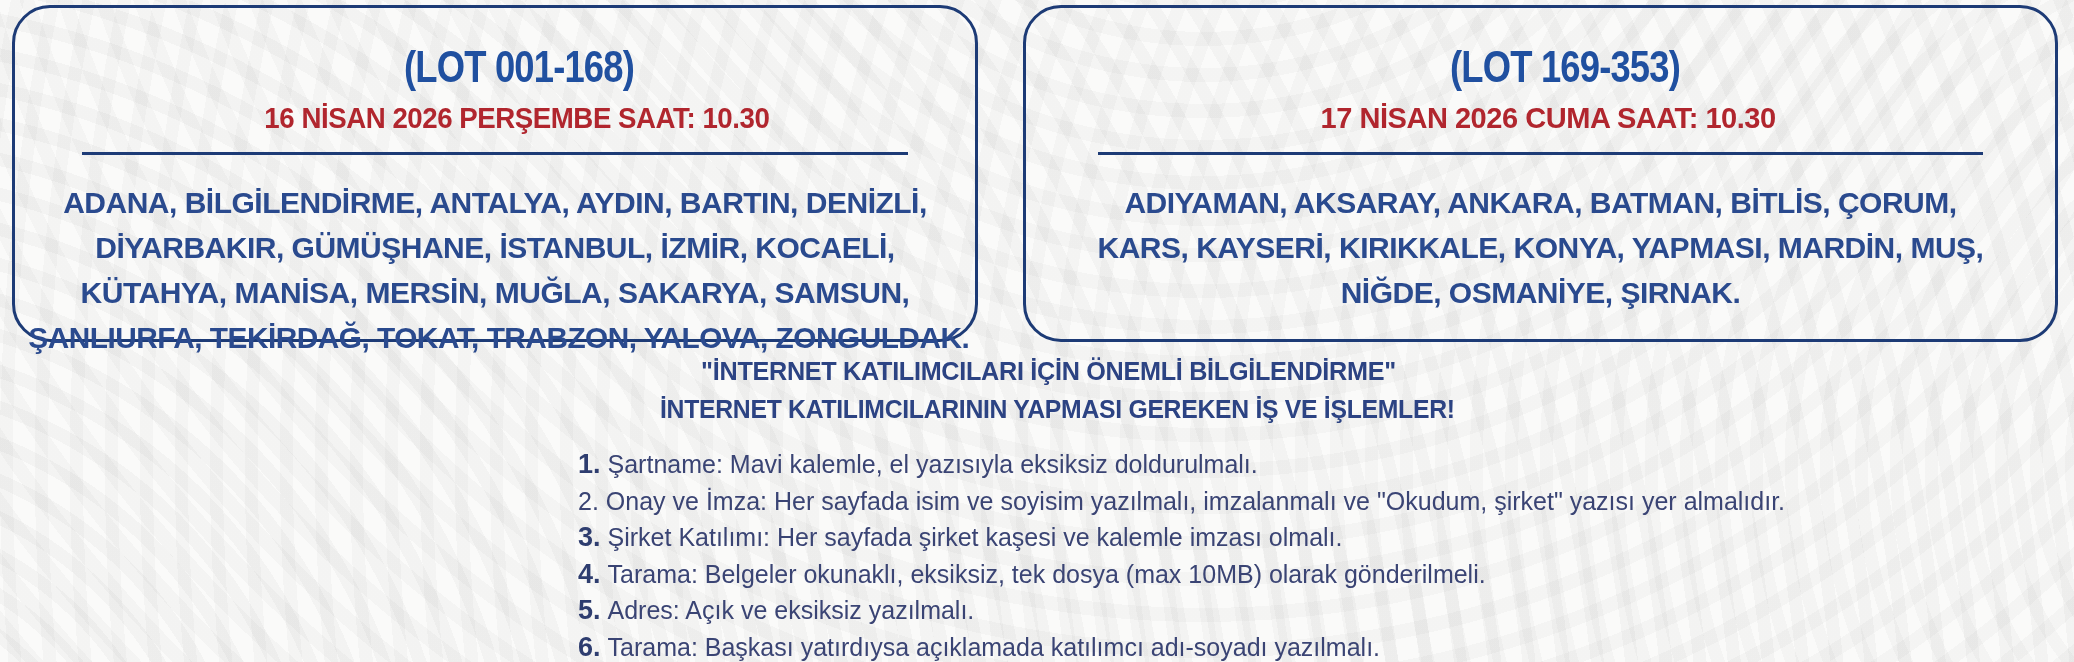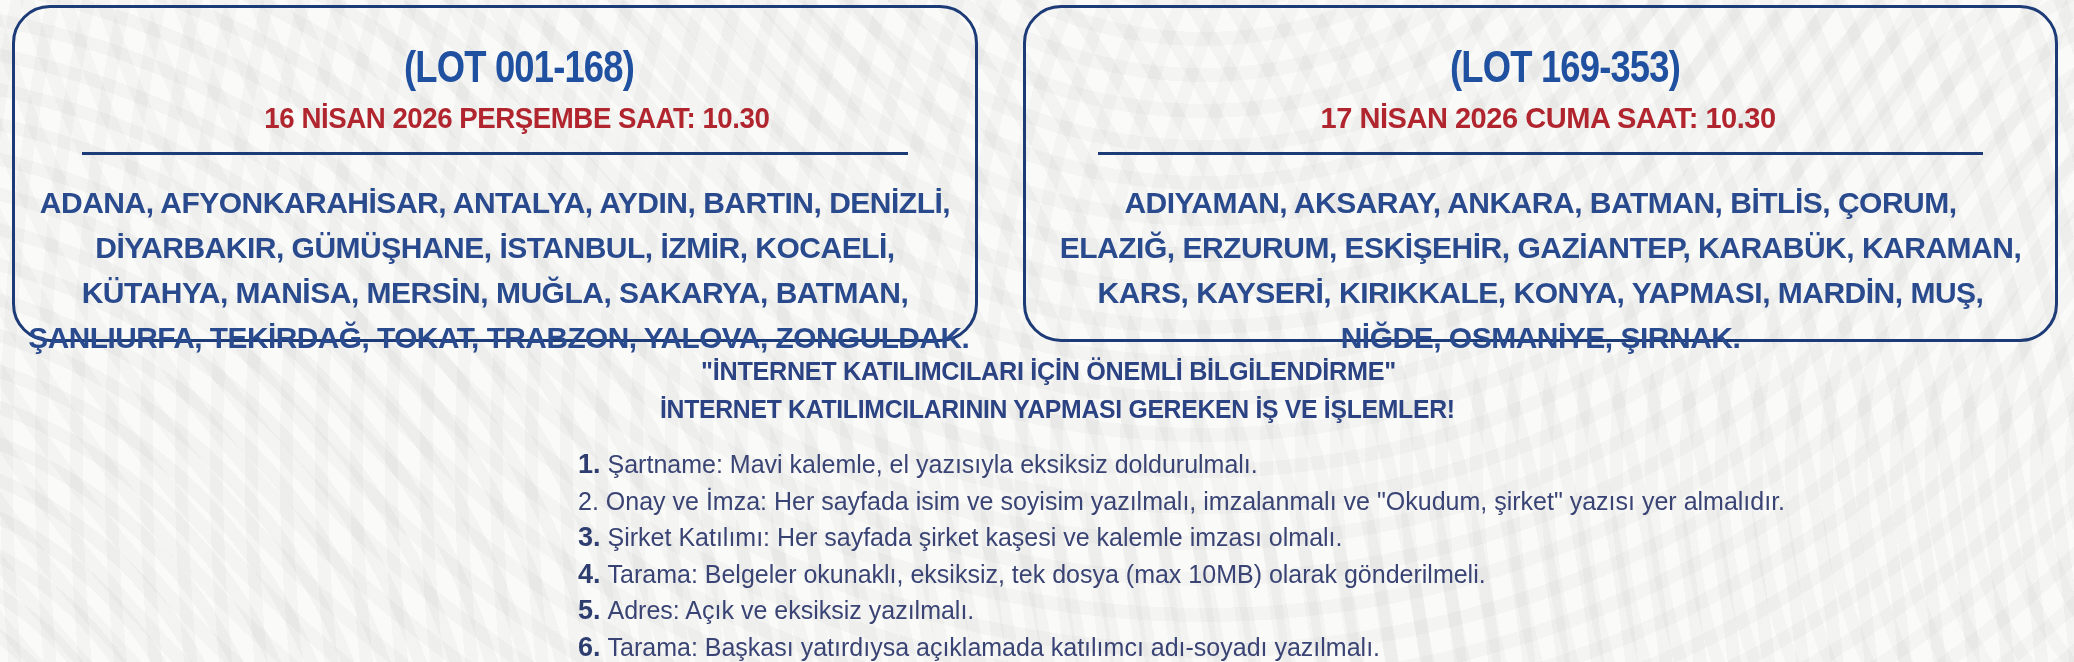--- a/index.html
+++ b/index.html
@@ -59,38 +59,37 @@
 
   <div class="lot-box box1">
     <div class="lot-title-wrap">
       <span class="lot-title fitline" style="transform: scaleX(0.827);">(LOT 001-168)</span>
     </div>
     <div class="date-wrap">
       <span class="lot-date fitline" style="transform: scaleX(0.922);">16 NİSAN 2026 PERŞEMBE SAAT: 10.30</span>
     </div>
     <div class="separator"></div>
     <div class="cities">
-      <div class="city-line-wrap"><span class="city-line fitline">ADANA, AFYONKARAHİSAR, ANTALYA, AYDIN, BARTIN, DENİZLİ,</span></div>
+      <div class="city-line-wrap"><span class="city-line fitline">ADANA, BİLGİLENDİRME, ANTALYA, AYDIN, BARTIN, DENİZLİ,</span></div>
       <div class="city-line-wrap"><span class="city-line fitline">DİYARBAKIR, GÜMÜŞHANE, İSTANBUL, İZMİR, KOCAELİ,</span></div>
-      <div class="city-line-wrap"><span class="city-line fitline">KÜTAHYA, MANİSA, MERSİN, MUĞLA, SAKARYA, BATMAN,</span></div>
+      <div class="city-line-wrap"><span class="city-line fitline">KÜTAHYA, MANİSA, MERSİN, MUĞLA, SAKARYA, SAMSUN,</span></div>
       <div class="city-line-wrap"><span class="city-line fitline" style="transform: scaleX(0.993);">ŞANLIURFA, TEKİRDAĞ, TOKAT, TRABZON, YALOVA, ZONGULDAK.</span></div>
     </div>
   </div>
 
   <div class="lot-box box2">
     <div class="lot-title-wrap">
       <span class="lot-title fitline" style="transform: scaleX(0.827);">(LOT 169-353)</span>
     </div>
     <div class="date-wrap">
       <span class="lot-date fitline" style="transform: scaleX(0.968);">17 NİSAN 2026 CUMA SAAT: 10.30</span>
     </div>
     <div class="separator"></div>
     <div class="cities">
       <div class="city-line-wrap"><span class="city-line fitline">ADIYAMAN, AKSARAY, ANKARA, BATMAN, BİTLİS, ÇORUM,</span></div>
-      <div class="city-line-wrap"><span class="city-line fitline">ELAZIĞ, ERZURUM, ESKİŞEHİR, GAZİANTEP, KARABÜK, KARAMAN,</span></div>
       <div class="city-line-wrap"><span class="city-line fitline">KARS, KAYSERİ, KIRIKKALE, KONYA, YAPMASI, MARDİN, MUŞ,</span></div>
       <div class="city-line-wrap"><span class="city-line fitline">NİĞDE, OSMANİYE, ŞIRNAK.</span></div>
     </div>
   </div>
 
   <div class="notice">
     <div class="notice-title-wrap nt1">
       <span class="notice-title fitline" style="transform: scaleX(0.969);">"İNTERNET KATILIMCILARI İÇİN ÖNEMLİ BİLGİLENDİRME"</span>
     </div>
     <div class="notice-title-wrap nt2">

